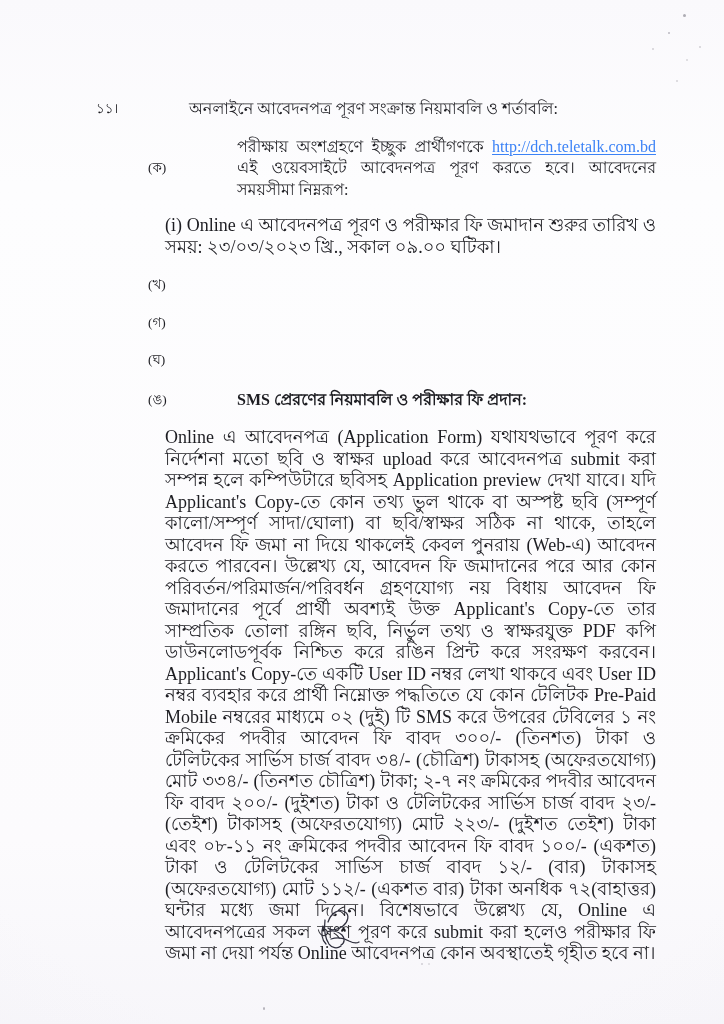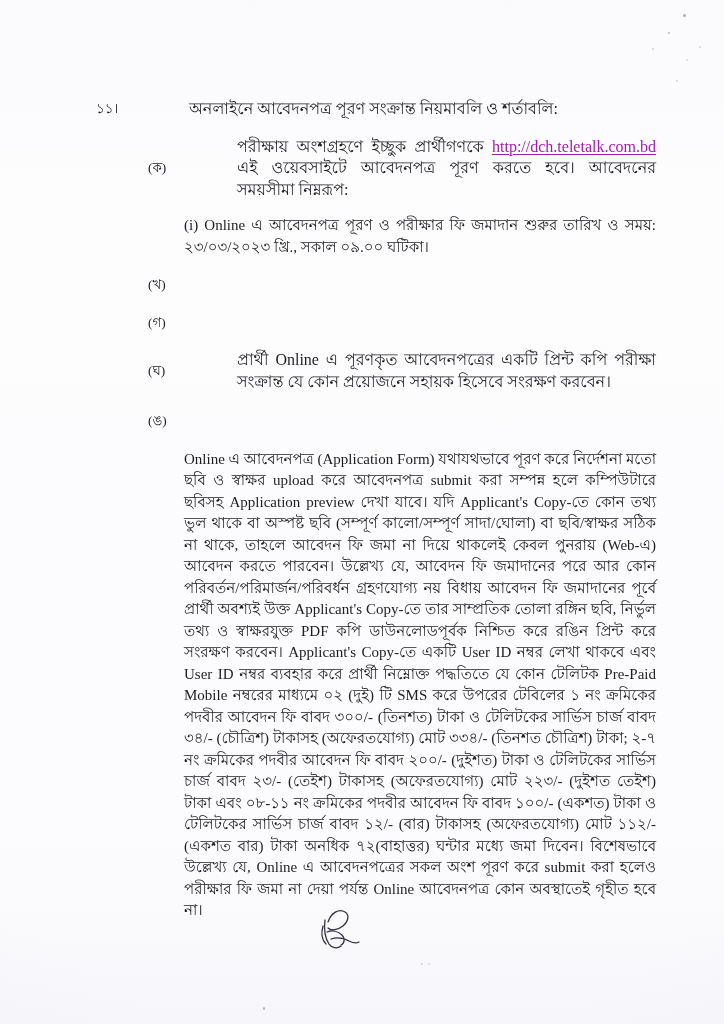--- a/index.html
+++ b/index.html
@@ -74,32 +74,32 @@
 
   
   .sub { margin-top: 16px; }
   .sub .marker { width: 52px; padding-left: 52px; box-sizing: content-box; }
 
   .sub .body { padding-right: 0; }
 
   
   .deep {
     margin-top: 15px;
-    margin-left: 88px;
-    font-size: 15px;
+    margin-left: 69px;
+    font-size: 18px;
     line-height: 21.5px;
     text-align: justify;
   }
 
   .bold { font-weight: bold; }
 
   .link {
     text-decoration: underline;
     text-underline-offset: 2px;
-    color: #a21caf;
+    color: #3b82f6;
   }
 
   .latin {
     font-family: "Liberation Serif", "DejaVu Serif", serif;
   }
 
   
   .signature {
     position: absolute;
     left: 312px;
@@ -145,25 +145,25 @@
     <div class="row sub">
       <div class="marker">(খ)</div>
     </div>
 
     <div class="row sub">
       <div class="marker">(গ)</div>
     </div>
 
     <div class="row sub">
       <div class="marker">(ঘ)</div>
-      <div class="body">প্রার্থী Online এ পূরণকৃত আবেদনপত্রের একটি প্রিন্ট কপি পরীক্ষা সংক্রান্ত যে কোন প্রয়োজনে সহায়ক হিসেবে সংরক্ষণ করবেন।</div>
     </div>
 
     <div class="row sub" style="margin-top:18px;">
       <div class="marker">(ঙ)</div>
+      <div class="body bold">SMS প্রেরণের নিয়মাবলি ও পরীক্ষার ফি প্রদান:</div>
     </div>
 
     <div class="deep" style="margin-top:17px;">Online এ আবেদনপত্র (Application Form) যথাযথভাবে পূরণ করে নির্দেশনা মতো ছবি ও স্বাক্ষর upload করে আবেদনপত্র submit করা সম্পন্ন হলে কম্পিউটারে ছবিসহ Application preview দেখা যাবে। যদি Applicant's Copy-তে কোন তথ্য ভুল থাকে বা অস্পষ্ট ছবি (সম্পূর্ণ কালো/সম্পূর্ণ সাদা/ঘোলা) বা ছবি/স্বাক্ষর সঠিক না থাকে, তাহলে আবেদন ফি জমা না দিয়ে থাকলেই কেবল পুনরায় (Web-এ) আবেদন করতে পারবেন। উল্লেখ্য যে, আবেদন ফি জমাদানের পরে আর কোন পরিবর্তন/পরিমার্জন/পরিবর্ধন গ্রহণযোগ্য নয় বিধায় আবেদন ফি জমাদানের পূর্বে প্রার্থী অবশ্যই উক্ত Applicant's Copy-তে তার সাম্প্রতিক তোলা রঙ্গিন ছবি, নির্ভুল তথ্য ও স্বাক্ষরযুক্ত PDF কপি ডাউনলোডপূর্বক নিশ্চিত করে রঙিন প্রিন্ট করে সংরক্ষণ করবেন। Applicant's Copy-তে একটি User ID নম্বর লেখা থাকবে এবং User ID নম্বর ব্যবহার করে প্রার্থী নিম্নোক্ত পদ্ধতিতে যে কোন টেলিটক Pre-Paid Mobile নম্বরের মাধ্যমে ০২ (দুই) টি SMS করে উপরের টেবিলের ১ নং ক্রমিকের পদবীর আবেদন ফি বাবদ ৩০০/- (তিনশত) টাকা ও টেলিটকের সার্ভিস চার্জ বাবদ ৩৪/- (চৌত্রিশ) টাকাসহ (অফেরতযোগ্য) মোট ৩৩৪/- (তিনশত চৌত্রিশ) টাকা; ২-৭ নং ক্রমিকের পদবীর আবেদন ফি বাবদ ২০০/- (দুইশত) টাকা ও টেলিটকের সার্ভিস চার্জ বাবদ ২৩/- (তেইশ) টাকাসহ (অফেরতযোগ্য) মোট ২২৩/- (দুইশত তেইশ) টাকা এবং ০৮-১১ নং ক্রমিকের পদবীর আবেদন ফি বাবদ ১০০/- (একশত) টাকা ও টেলিটকের সার্ভিস চার্জ বাবদ ১২/- (বার) টাকাসহ (অফেরতযোগ্য) মোট ১১২/- (একশত বার) টাকা অনধিক ৭২(বাহাত্তর) ঘন্টার মধ্যে জমা দিবেন। বিশেষভাবে উল্লেখ্য যে, Online এ আবেদনপত্রের সকল অংশ পূরণ করে submit করা হলেও পরীক্ষার ফি জমা না দেয়া পর্যন্ত Online আবেদনপত্র কোন অবস্থাতেই গৃহীত হবে না।</div>
 
   </div>
 
   <svg class="signature" viewBox="0 0 70 62" aria-hidden="true">
     <g fill="none" stroke="#2e2e3c" stroke-width="1.25" stroke-linecap="round" stroke-linejoin="round">
       <path d="M16 16 C19 7, 27 2, 33 6 C38 9, 36 16, 31 20 C26 24, 19 25, 16 22"></path>
       <path d="M13 14 C12 22, 13 32, 17 38 C20 42, 25 43, 29 40"></path>

